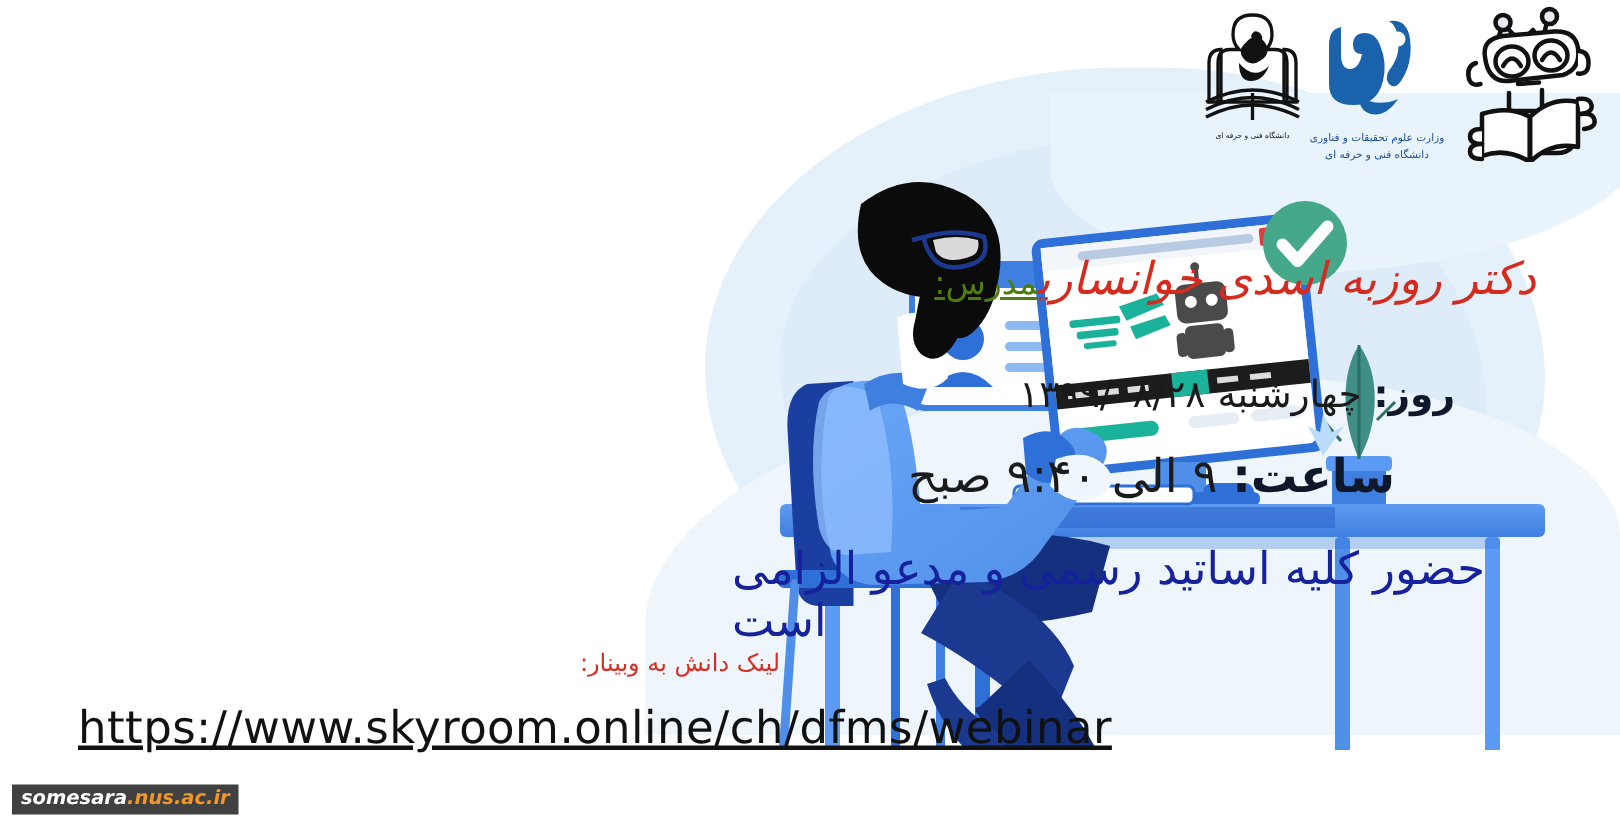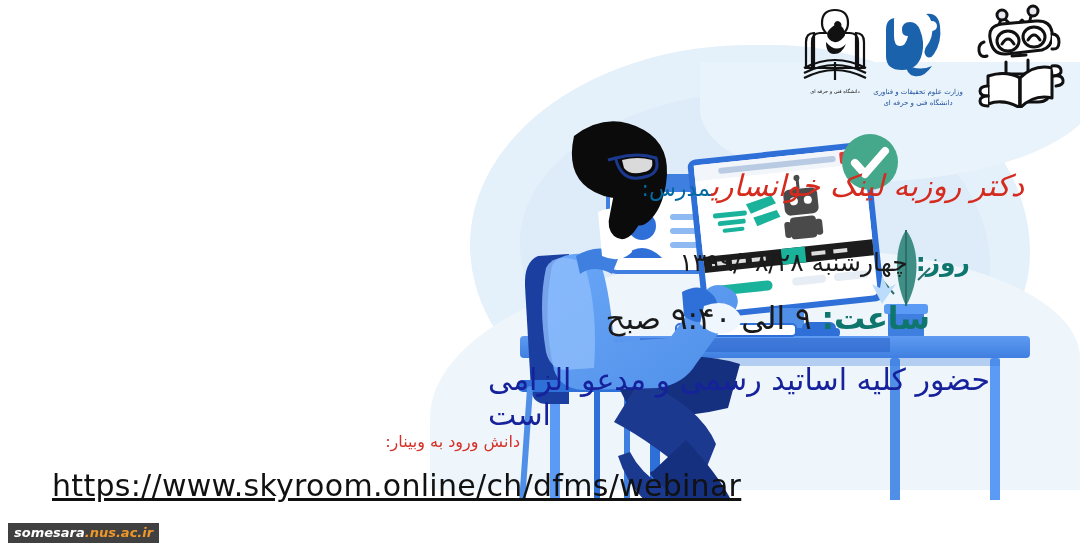--- a/index.html
+++ b/index.html
@@ -33,35 +33,35 @@
   
   .title{
     position:absolute;right:28px;top:62px;width:560px;
     color:#10368a;font-weight:bold;font-size:34px;line-height:1.45;
     text-align:right;letter-spacing:0px;
   }
   .instructor{
     position:absolute;right:56px;top:168px;width:470px;
     text-align:right;font-size:27px;color:#161616;direction:rtl;
   }
-  .instructor .lbl{color:#0369a1;font-size:22px;}
+  .instructor .lbl{color:#4d7c0f;font-size:22px;text-decoration:underline;}
   .instructor .name{
     color:#d52b1e;font-size:30px;font-style:italic;
     font-family:"DejaVu Serif","Liberation Serif",serif;
     letter-spacing:-1px;
   }
   .row-day{
     position:absolute;right:110px;top:248px;width:390px;text-align:right;
     font-size:25px;color:#1a1a1a;direction:rtl;
   }
   .row-time{
     position:absolute;right:150px;top:300px;width:350px;text-align:right;
     font-size:31px;color:#1a1a1a;direction:rtl;
   }
-  .row-day .k,.row-time .k{color:#0f766e;font-weight:bold;}
+  .row-day .k,.row-time .k{color:#0f172a;font-weight:bold;}
   .notice{
     position:absolute;right:22px;top:362px;width:570px;text-align:left;
     font-size:30px;color:#16229b;direction:rtl;
   }
   .link-label{
     position:absolute;right:560px;top:432px;
     font-size:16px;color:#d53027;direction:rtl;white-space:nowrap;
   }
   .link-url{
     position:absolute;left:52px;top:468px;
@@ -322,35 +322,35 @@
           <path d="M22 92 q-8 0 -8 5 q0 5 8 5" fill="#ffffff"></path>
           <path d="M86 62 q8 -1 9 4 q1 5 -7 6" fill="#ffffff"></path>
           <path d="M88 72 q8 -1 9 4 q1 5 -7 6" fill="#ffffff"></path>
         </g>
       </svg>
     </div>
   </div>
 
 
   <div class="instructor">
-    <span class="name">دکتر روزبه لینک خوانساری</span><span class="lbl">مدرس:</span>
+    <span class="name">دکتر روزبه اسدی خوانساری</span><span class="lbl">مدرس:</span>
   </div>
 
   <div class="row-day">
     <span class="k">روز:</span>
     <span>چهارشنبه  ۱۳۹۹/۰۸/۲۸</span>
   </div>
 
   <div class="row-time">
     <span class="k">ساعت:</span>
     <span>۹ الی ۹:۴۰ صبح</span>
   </div>
 
   <div class="notice">حضور کلیه اساتید رسمی و مدعو الزامی است</div>
 
-  <div class="link-label">دانش ورود به وبینار:</div>
+  <div class="link-label">لینک دانش به وبینار:</div>
   <a class="link-url" href="#">https://www.skyroom.online/ch/dfms/webinar</a>
 
   <div class="watermark">
     <span class="w1">somesara</span><span class="w2">.nus.ac.ir</span>
   </div>
 
 </div>
 
 </body></html>

